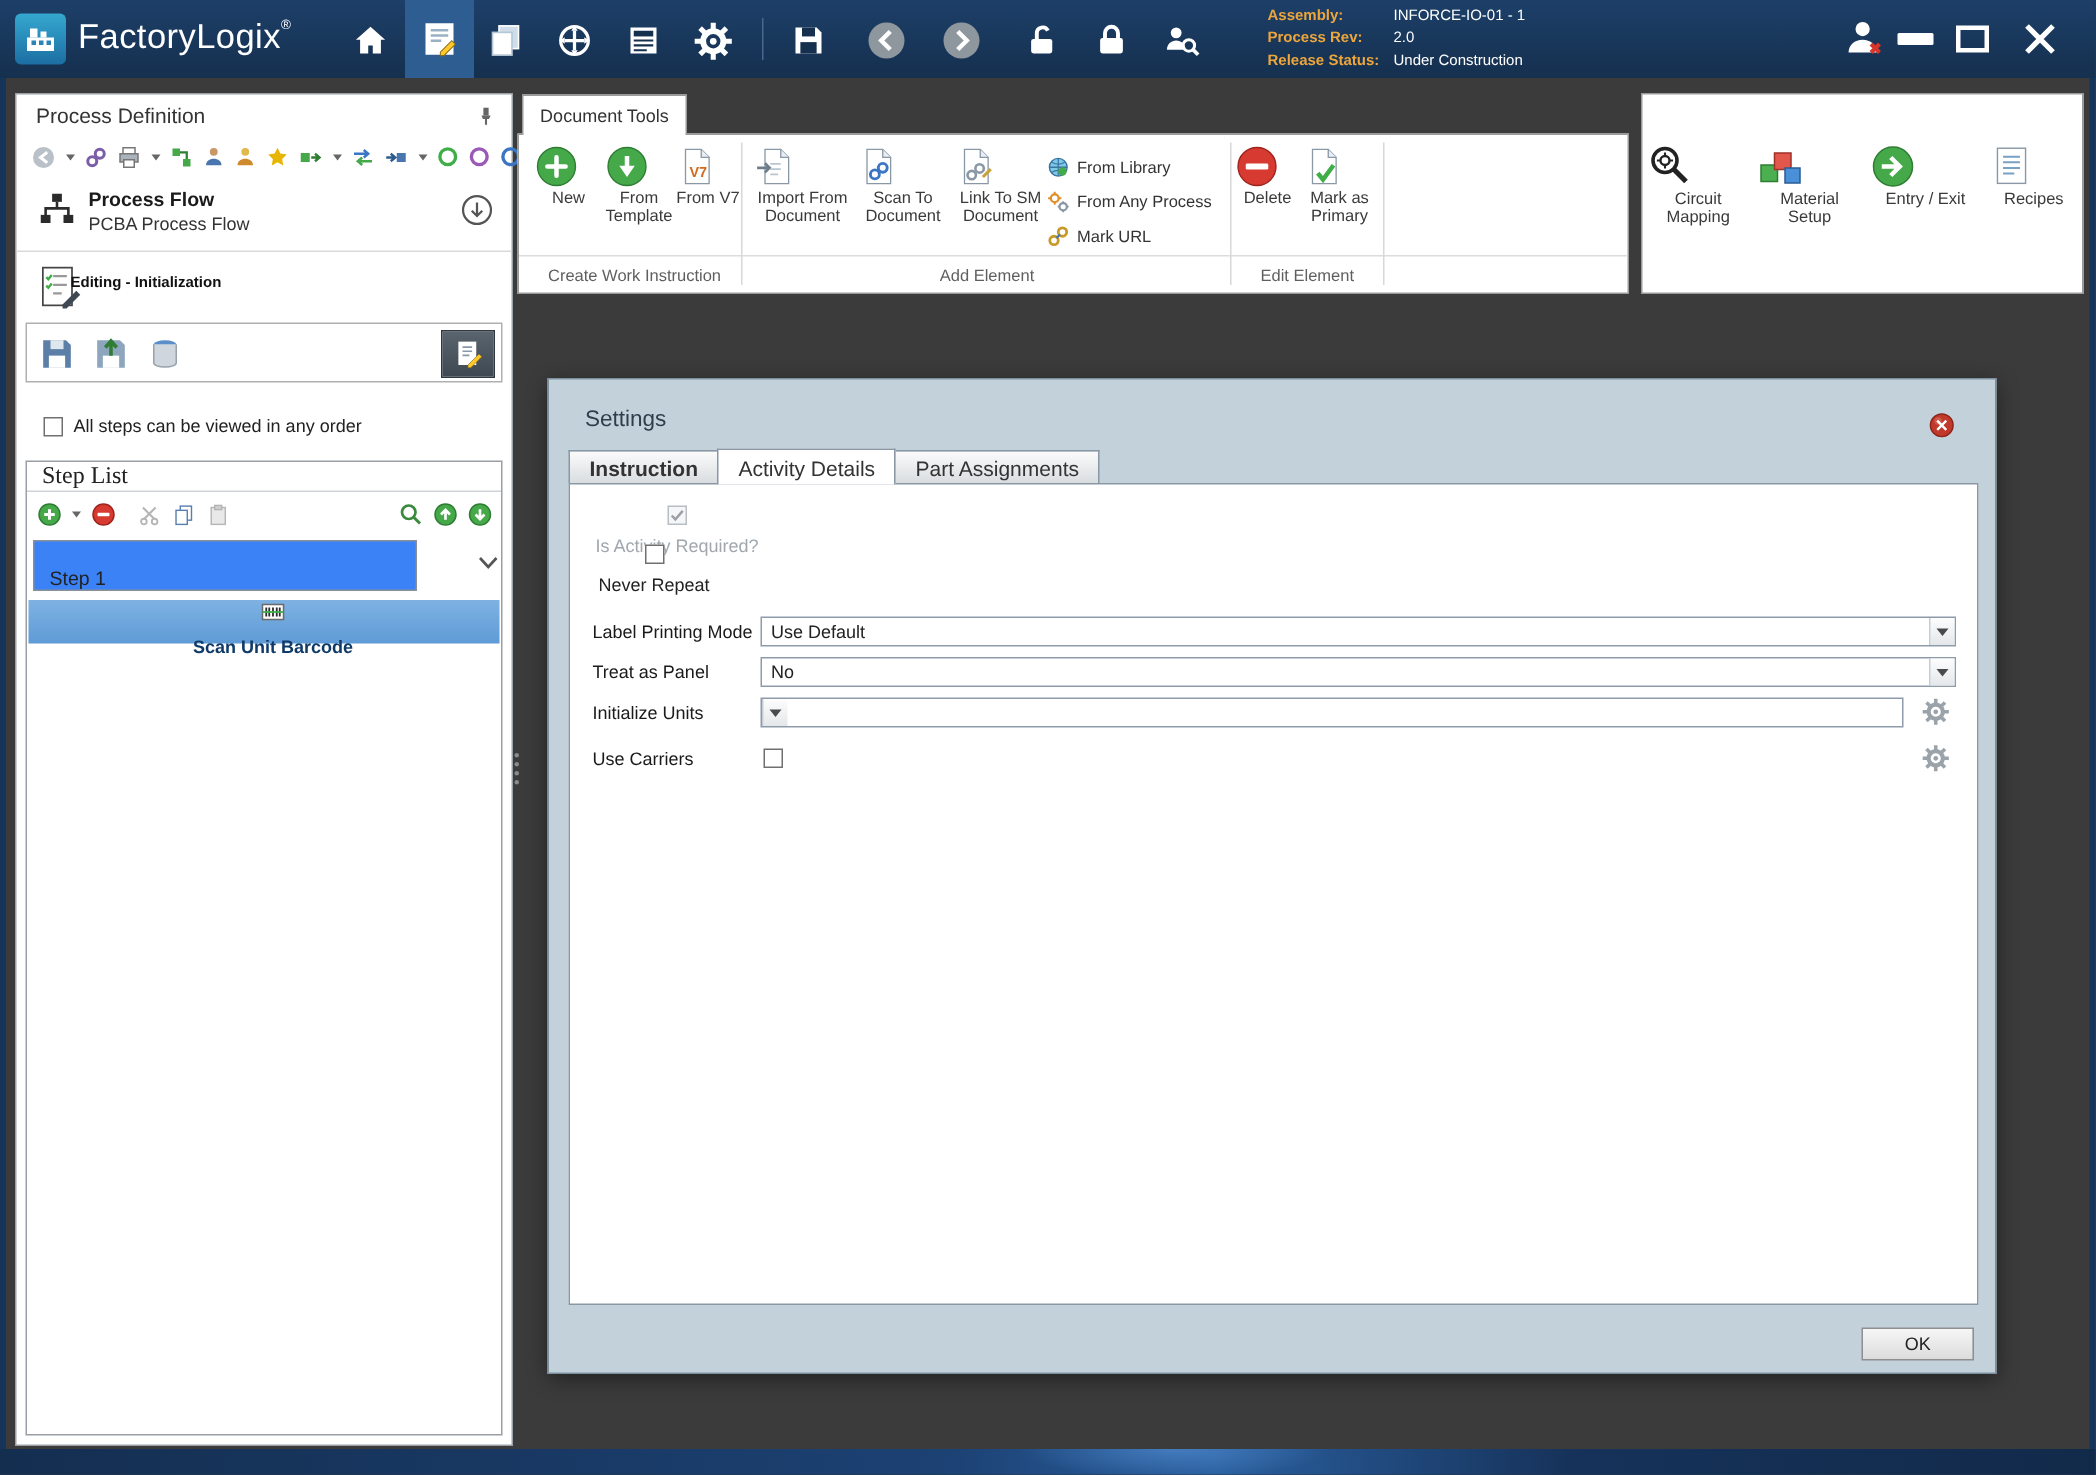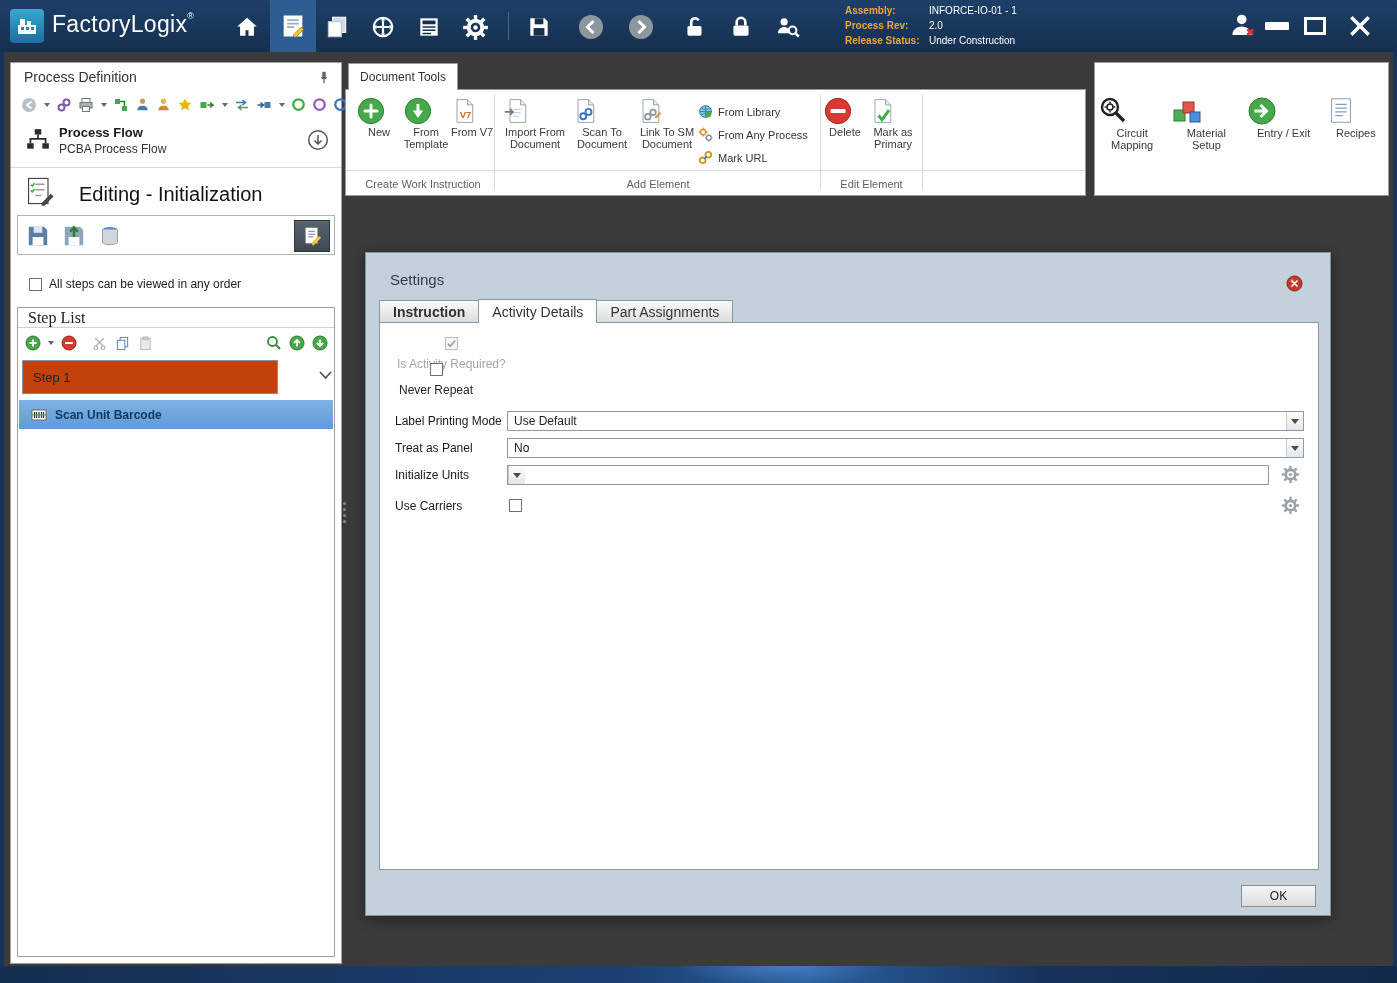--- a/index.html
+++ b/index.html
@@ -49,40 +49,40 @@
   .pin { right:10px; top:7px; cursor:pointer; }
   .lp-toolbar { left:10px; top:33px; display:flex; align-items:center; gap:6px; width:312px; }
   .mini-ico { width:17px; height:17px; display:flex; align-items:center; justify-content:center; cursor:pointer; }
   .caret { width:0; height:0; border-left:3px solid transparent; border-right:3px solid transparent; border-top:4px solid #666; margin-left:1px; cursor:pointer; }
   .flow-ico { left:14px; top:64px; }
   .flow-title { left:48px; top:62px; font-size:13px; font-weight:bold; color:#1a1a1a; }
   .flow-sub { left:48px; top:79px; font-size:12px; color:#333; }
   .flow-collapse { left:296px; top:66px; cursor:pointer; }
   .lp-div { left:0; top:104px; width:330px; height:1px; background:#d9d9d9; }
   .edit-ico { left:13px; top:112px; }
-  .edit-title { left:68px; top:120px; font-size:20px; font-weight:normal; color:#111; }
+  .edit-title { left:36px; top:120px; font-size:10px; font-weight:bold; color:#111; }
   .tools-box { left:6px; top:152px; width:318px; height:40px; border:1px solid #b0b0b0; }
   .tool-btn { position:absolute; top:4px; width:32px; height:32px; display:flex; align-items:center; justify-content:center; cursor:pointer; }
   .tool-dark { position:absolute; right:4px; top:4px; width:36px; height:32px; cursor:pointer;
     background:linear-gradient(#5a646e,#3e4852); border:1px solid #2e3640; display:flex; align-items:center; justify-content:center; }
   .order-row { left:18px; top:214px; display:flex; align-items:center; gap:7px; }
   .cb { width:13px; height:13px; background:#fff; border:1px solid #707070; display:inline-flex; align-items:center; justify-content:center; cursor:pointer; flex:none; }
   .cb.dis { border-color:#b9bec3; background:#f5f6f7; cursor:default; }
   .order-lbl { font-size:12px; color:#222; }
 
   .steplist { left:6px; top:244px; width:318px; height:650px; border:1px solid #9aa0a6; }
   .sl-head { position:absolute; left:0; top:0; width:100%; height:20px; border-bottom:1px solid #cfd3d7;
     font-size:16px; color:#222; display:flex; align-items:center; padding-left:10px;font-family:Liberation Serif, serif; }
   .sl-toolbar { position:absolute; left:6px; top:24px; width:304px; height:22px; display:flex; align-items:center; gap:6px; }
   .sl-spacer { flex:1; }
-  .step-select { position:absolute; left:4px; top:52px; width:256px; height:34px; background:#c2410c;
-    border:1px solid #8a9099; display:flex; align-items:center; padding-left:10px; font-size:13px; color:#222; cursor:pointer; }
+  .step-select { position:absolute; left:4px; top:52px; width:256px; height:34px; background:#3b82f6;
+    border:1px solid #8a9099; display:flex; align-items:flex-end; padding-left:10px; font-size:13px; color:#222; cursor:pointer; }
   .sl-chev { position:absolute; left:300px; top:62px; cursor:pointer; }
   .step-item { position:absolute; left:1px; top:92px; width:314px; height:29px;
-    background:linear-gradient(#7eb2e2,#5f9bd6); display:flex; align-items:center; gap:8px; padding-left:12px; cursor:pointer; }
+    background:linear-gradient(#7eb2e2,#5f9bd6); display:flex; align-items:center; gap:8px; padding-left:12px; cursor:pointer;flex-direction:column; }
   .step-item .lbl { font-size:12px; font-weight:bold; color:#0f3a68; }
   .splitter { position:absolute; left:342px; top:495px; width:4px; height:34px;
     display:flex; flex-direction:column; align-items:center; justify-content:center; gap:3px; cursor:col-resize; }
   .splitter i { width:3px; height:3px; background:#8a8a8a; border-radius:50%; }
 
   
   .ribbon-tab { position:absolute; left:348px; top:63px; width:110px; height:27px; background:#fff;
     border:1px solid #9a9a9a; border-bottom:none; z-index:3;
     display:flex; align-items:center; justify-content:center; font-size:12px; color:#333; cursor:pointer; }
   .ribbon-body { position:absolute; left:345px; top:89px; width:741px; height:107px; background:#fff;

